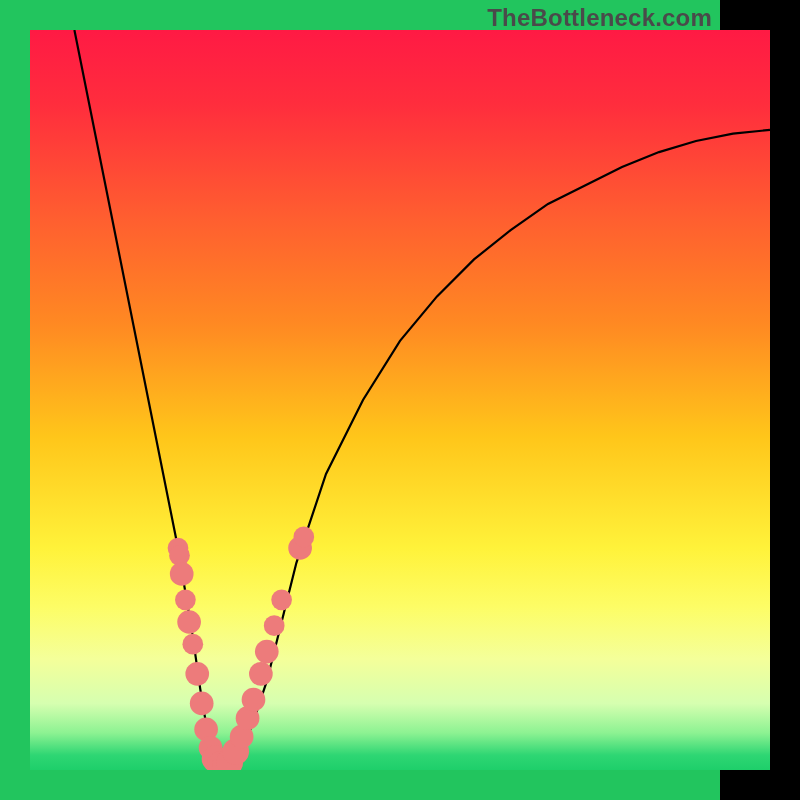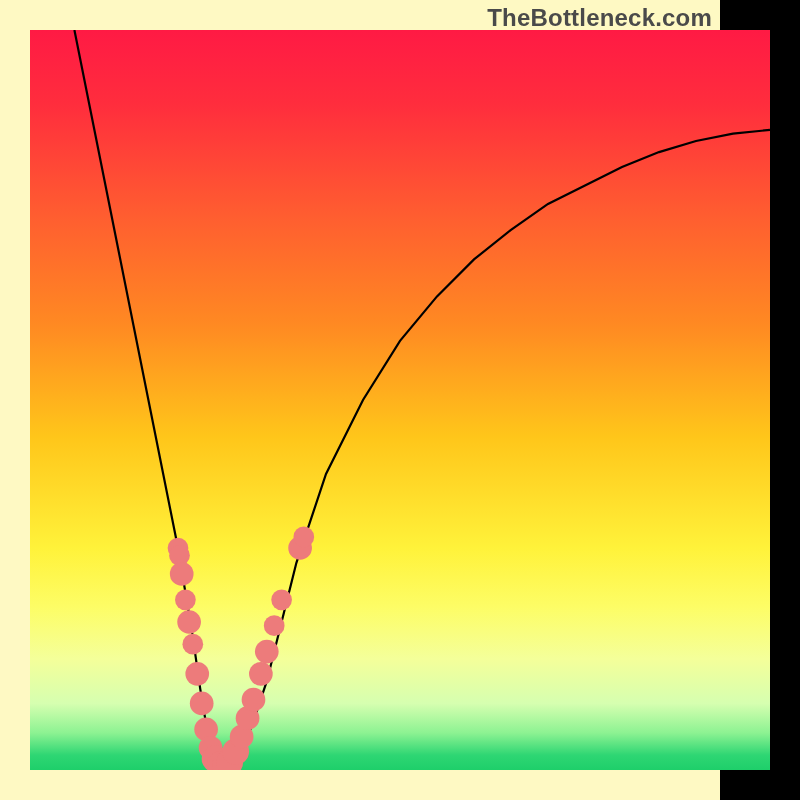--- a/index.html
+++ b/index.html
@@ -10,21 +10,21 @@
     overflow: hidden;
     background: #000;
     font-family: Arial, Helvetica, sans-serif;
   }
   .frame {
     position: absolute;
     left: 0;
     top: 0;
     width: 720px;
     height: 800px;
-    background: #fef9c3;
+    background: #22c55e;
   }
   .plot {
     position: absolute;
     left: 30px;
     top: 30px;
     width: 740px;
     height: 740px;
     overflow: hidden;
   }
   .watermark {

